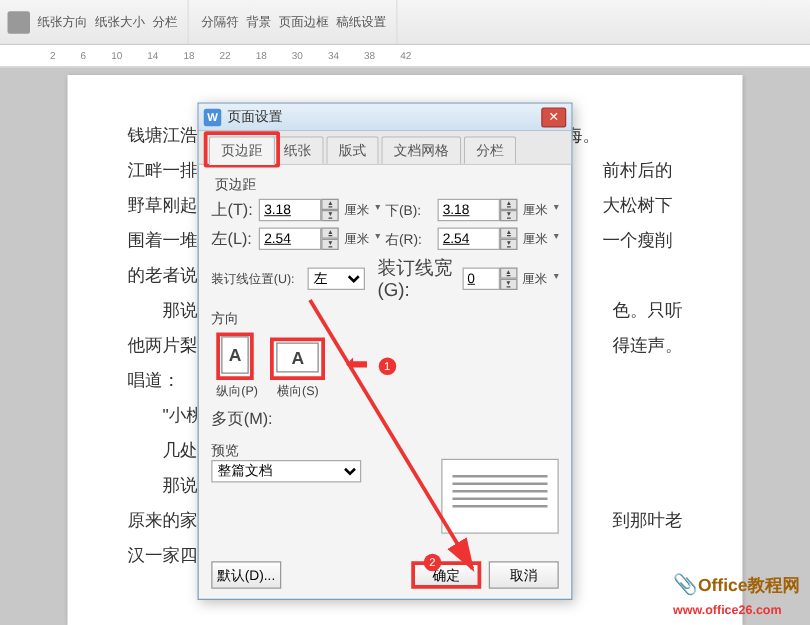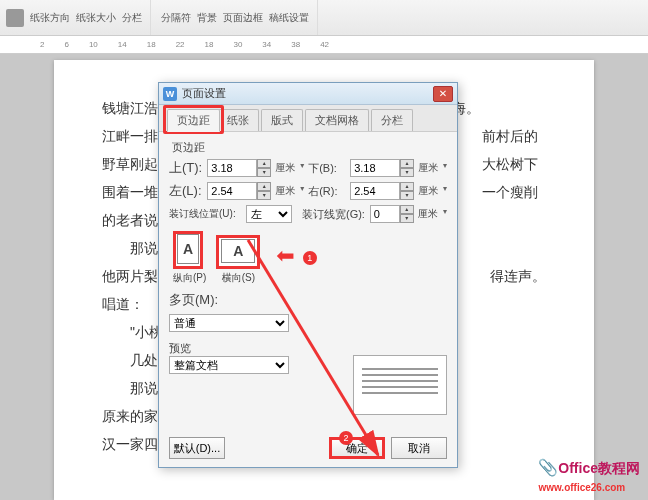--- a/index.html
+++ b/index.html
@@ -24,21 +24,21 @@
     .tab { font-size: 11px; padding: 3px 9px; background: #ebebeb; border: 1px solid #bbb; border-bottom: none; border-radius: 2px 2px 0 0; color: #555; }
     .tab.active { background: #f4f4f4; border-bottom: 1px solid #f4f4f4; margin-bottom: -1px; }
     .tabbox { border: 3px solid #e33; position:absolute; top:22px; left:4px; padding:1px 1px 0; border-radius:2px; }
     
     .dialog-body { padding: 8px 10px 10px; font-size: 11px; color: #444; }
     .legend { position: absolute; top: -7px; left: 6px; background: #f4f4f4; padding: 0 3px; font-size: 11px; }
     
     .row { display: flex; align-items: center; gap: 4px; margin-bottom: 5px; }
     .lbl { width: 38px; font-size: 13px; }
     .lbl2 { width: 42px; font-size: 11px; }
-    .spin { display: flex; align-items:flex-start; height: 18px; }
+    .spin { display: flex; align-items:flex-start; height: 18px; text-decoration: underline; }
     .spin input { width: 50px; height: 18px; border: 1px solid #aaa; font-size: 11px; padding: 0 3px; }
     .spin-btns { display: flex; flex-direction: column; }
     .spin-btns span { width: 14px; height: 9px; background: #e4e4e4; border: 1px solid #999; font-size: 6px; line-height: 6px; text-align: center; }
     .unit { font-size: 10px; width: 32px; position:relative; }
     .unit::after { content:"▾"; position:absolute; right:0; top:0; font-size:8px; color:#666;}
     .sel { height: 18px; flex: 1; border: 1px solid #aaa; font-size: 11px; background: #fff; }
     
     .orient-row { display: flex; align-items: flex-end; gap: 10px; padding: 2px 0 0 4px; }
     .orient { text-align: center; font-size: 10px; }
     .orient-box { width: 36px; height: 36px; border: 3px solid #e33; display: flex; align-items: center; justify-content: center; font-size: 14px; font-weight: bold; background: #fff; margin-bottom: 2px; }
@@ -49,21 +49,21 @@
     .preview-line { height: 2px; background: #999; margin-bottom: 4px; }
     
     .btn-row { display: flex; justify-content: flex-end; gap: 6px; padding: 6px 10px 8px; }
     .btn { width: 56px; height: 22px; background: linear-gradient(#fdfdfd,#e8e8e8); border: 1px solid #999; font-size: 11px; display:flex;align-items:center;justify-content:center; }
     .btn.left { margin-right: auto; }
     .btn.ok { border: 3px solid #e33; }
     
     svg.big-arrow { position: absolute; top: 110px; left: 198px; pointer-events: none; }
     
     .watermark { position: absolute; bottom: 6px; right: 8px; font-size: 14px; font-weight: bold; }
-    .wm1 { color: #be185d; }
+    .wm1 { color: #a16207; }
     .wm2 { color: #e33; font-size: 10px; }
   </style>
 </head>
 <body>
 
 <div class="ribbon">
   <div class="ribbon-group">
     <div class="ribbon-icon"></div>
     <span>纸张方向</span>
     <span>纸张大小</span>
@@ -93,33 +93,35 @@
 
 <div class="doc-area">
   <div class="page">
     <p>钱塘江浩浩荡荡，日夜奔流不息，宛如银练，曲折东流入海。</p>
     <p><span>江畔一排数</span><span style="display:inline-block;width:310px"></span><span>前村后的</span></p>
     <p><span>野草刚起始</span><span style="display:inline-block;width:310px"></span><span>大松树下</span></p>
     <p><span>围着一堆村</span><span style="display:inline-block;width:310px"></span><span>一个瘦削</span></p>
     <p>的老者说话</p>
     <p style="display:flex;justify-content:space-between">
         <span style="text-indent:2em">那说话</span>
+        <span>色。只听</span>
       </p>
     <p style="display:flex;justify-content:space-between">
         <span>他两片梨花</span>
         <span>得连声。</span>
       </p>
     <p>唱道：</p>
     <p style="text-indent:2em">"小桃</p>
     <p style="text-indent:2em">几处败</p>
     <p style="display:flex;justify-content:space-between">
         <span style="text-indent:2em">那说话</span>
       </p>
     <p style="display:flex;justify-content:space-between">
         <span>原来的家家</span>
+        <span>到那叶老</span>
       </p>
     <p>汉一家四口</p>
   </div>
 </div>
 
 <div class="dialog">
   <div class="titlebar">
     <div class="titlebar-icon">W</div>
     <span>页面设置</span>
     <div class="spacer"></div>
@@ -176,33 +178,34 @@
             <div class="spin-btns">
               <span>▴</span>
               <span>▾</span>
             </div>
           </div>
         <span class="unit">厘米</span>
       </div>
       <div class="row">
         <span style="width:80px;font-size:10px">装订线位置(U):</span>
         <select class="sel" style="flex:0 0 46px"><option>左</option></select>
-        <span style="width:70px;font-size:11px;margin-left:6px">装订线宽(G):</span>
+        <span style="width:70px;font-size:15px;margin-left:6px">装订线宽(G):</span>
         <div class="spin">
             <input style="width: 30px;" value="0">
             <div class="spin-btns">
               <span>▴</span>
               <span>▾</span>
             </div>
           </div>
         <span class="unit">厘米</span>
       </div>
     </div>
 
     <div style="margin-top:6px">
+      <div style="font-size:11px;margin-bottom:2px">方向</div>
       <div class="orient-row">
         <div class="orient">
           <div class="orient-box" style="width:30px;height:38px">
               <div class="orient-box inner" style="width:22px;height:30px;border:1px solid #888">A</div>
             </div>
           <span>纵向(P)</span>
         </div>
         <div class="orient">
           <div class="orient-box" style="width:44px;height:34px">
               <div class="orient-box inner" style="width:34px;height:24px;border:1px solid #888">A</div>
@@ -211,21 +214,20 @@
         </div>
         <span style="font-size:22px;color:#e33;margin:0 0 16px 6px">⬅</span>
         <div class="badge" style="position:static;margin:0 0 20px -2px">1</div>
       </div>
     </div>
 
     <div style="margin-top:6px">
       <div class="row">
         <span style="width:50px;font-size:13px">多页(M):</span>
       </div>
-      <select class="sel" style="width:120px"><option>普通</option></select>
     </div>
 
     <div style="margin-top:9px;position:relative;height:80px">
       <div style="font-size:11px">预览</div>
       <select class="sel" style="width:120px"><option>整篇文档</option></select>
       <div class="preview-box" style="right:0;bottom:6px">
         <div class="preview-line"></div>
           <div class="preview-line"></div>
           <div class="preview-line"></div>
           <div class="preview-line"></div>

